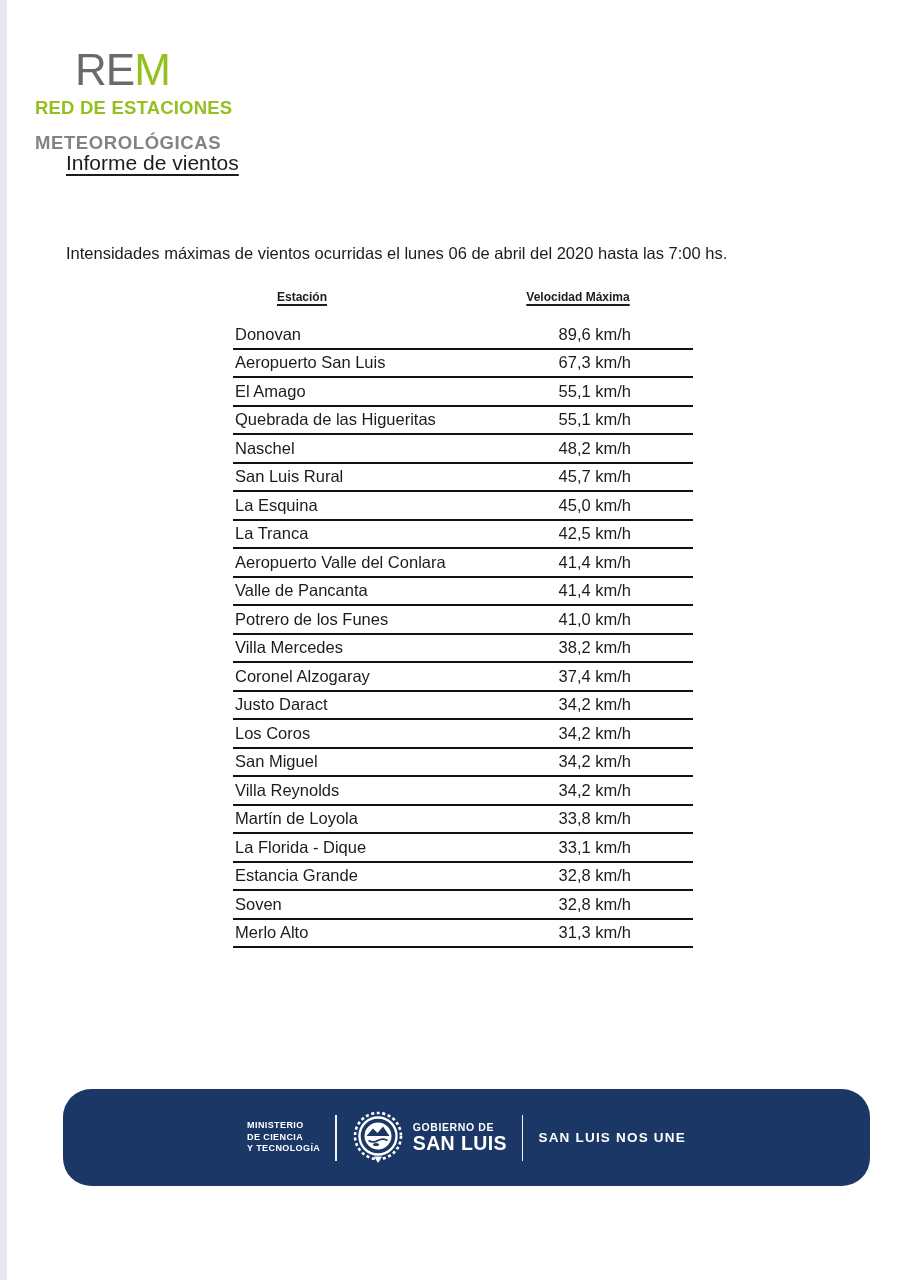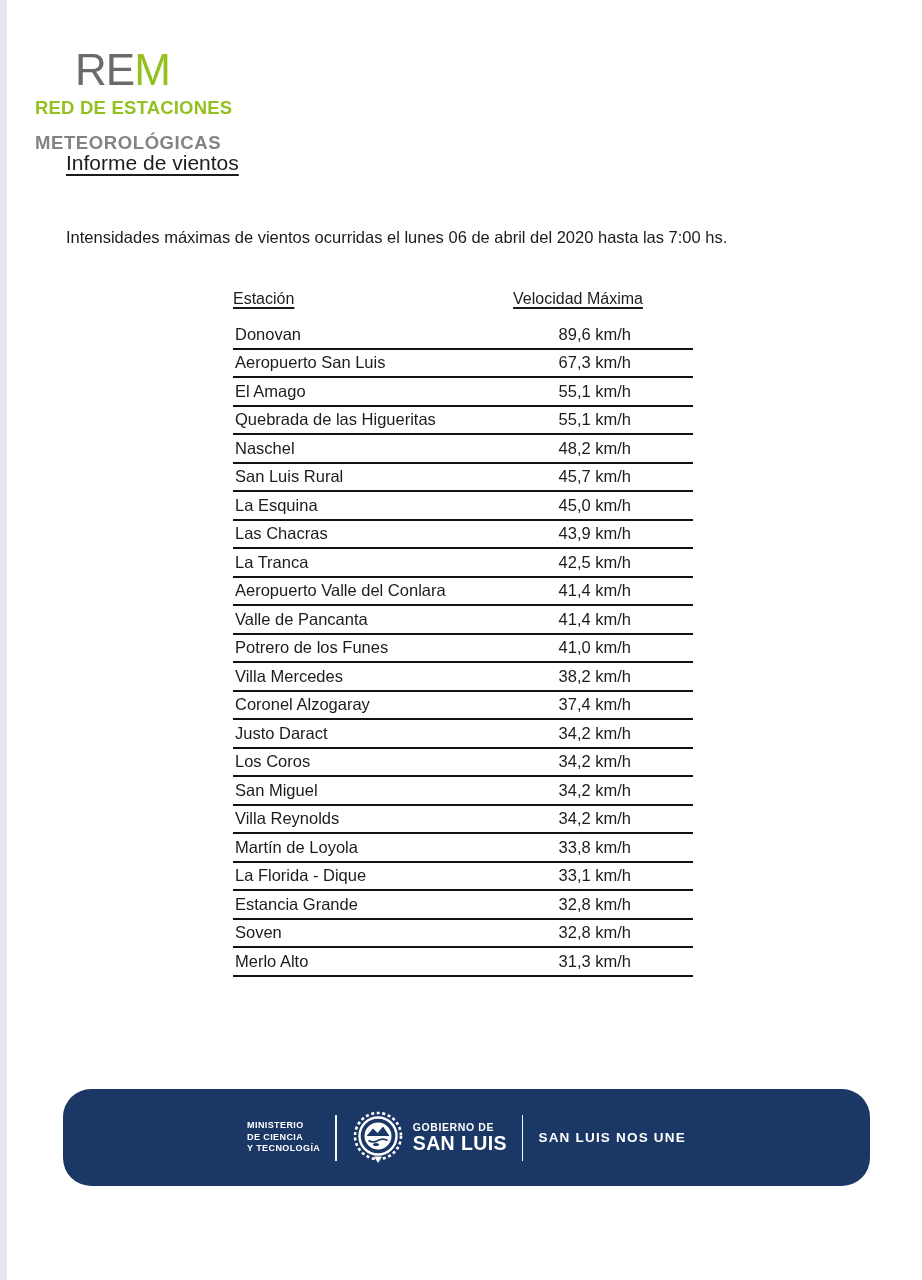--- a/index.html
+++ b/index.html
@@ -24,25 +24,25 @@
   .logo-rem .rem-gray{color:var(--gray-dark);}
   .logo-rem .rem-green{color:var(--green);}
   .logo-sub1{margin-top:7px;font-size:18.5px;font-weight:bold;color:var(--green);letter-spacing:.2px;}
   .logo-sub2{margin-top:16px;font-size:18.5px;font-weight:bold;color:var(--gray-mid);letter-spacing:.6px;}
 
   
   .doc-title{
     position:absolute;left:66px;top:151px;font-size:21px;color:var(--ink);
     text-decoration:underline;text-underline-offset:4px;text-decoration-thickness:1.5px;
   }
-  .doc-intro{position:absolute;left:66px;top:228px;font-size:16.5px;color:var(--ink);white-space:nowrap;}
+  .doc-intro{position:absolute;left:66px;top:244px;font-size:16.5px;color:var(--ink);white-space:nowrap;}
 
   
   .windtable{position:absolute;left:233px;top:290px;width:460px;}
-  .thead{display:flex;align-items:flex-start;height:31px;font-weight:normal;font-size:16px;}
+  .thead{display:flex;align-items:flex-start;height:31px;font-weight:bold;font-size:12px;margin-left:44px;}
   .th-station{flex:1;}
   .th-speed{width:230px;text-align:center;}
   .thead .u{text-decoration:underline;text-underline-offset:3px;text-decoration-thickness:2px;}
   .trow{
     display:flex;align-items:center;height:28.5px;
     border-bottom:2.6px solid #121212;font-size:16.5px;
   }
   .cell-station{flex:1;padding-left:2px;}
   .cell-speed{width:230px;text-align:right;padding-right:62px;}
 
@@ -117,24 +117,20 @@
     <div class="cell-station">San Luis Rural</div>
     <div class="cell-speed">45,7 km/h</div>
   </div>
 
 
   <div class="trow">
     <div class="cell-station">La Esquina</div>
     <div class="cell-speed">45,0 km/h</div>
   </div>
 
-  <div class="trow">
-    <div class="cell-station">Las Chacras</div>
-    <div class="cell-speed">43,9 km/h</div>
-  </div>
 
   <div class="trow">
     <div class="cell-station">La Tranca</div>
     <div class="cell-speed">42,5 km/h</div>
   </div>
 
   <div class="trow">
     <div class="cell-station">Aeropuerto Valle del Conlara</div>
     <div class="cell-speed">41,4 km/h</div>
   </div>

